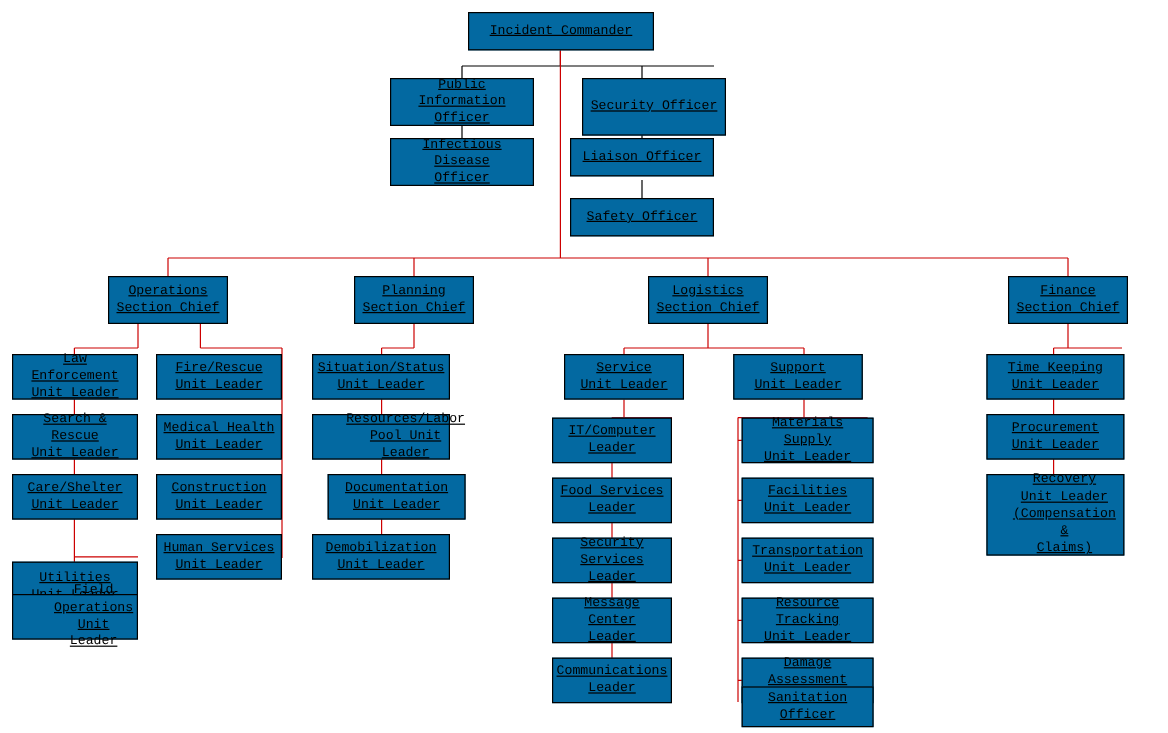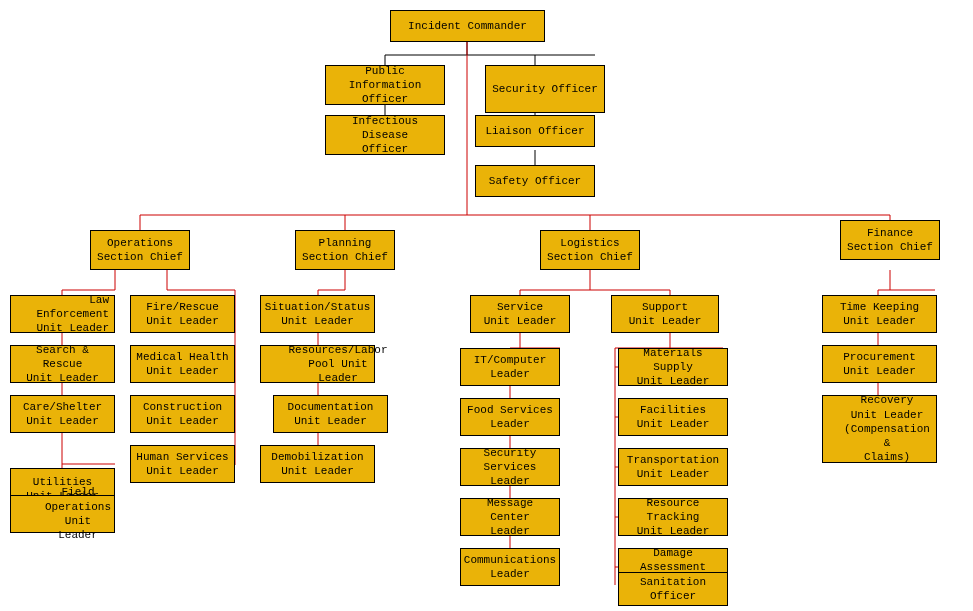--- a/index.html
+++ b/index.html
@@ -12,27 +12,28 @@
       overflow-x: hidden;
     }
     .chart {
       position: relative;
       width: 973px;
       padding: 10px 0;
     }
     .box {
       position: absolute;
       border: 1px solid #000;
-      background: #eab308;
+      background: #0369a1;
       text-align: center;
       display: flex;
       align-items: center;
       justify-content: center;
       line-height: 1.3;
       padding: 3px 5px;
+      text-decoration: underline;
     }
     
     svg.lines {
       position: absolute;
       top: 0; left: 0;
       width: 973px;
       height: 620px;
       pointer-events: none;
     }
     svg.lines line, svg.lines polyline, svg.lines path {
@@ -132,23 +133,23 @@
 
   <div class="box" style="left:325px; top:65px; width:120px; height:40px;">Public Information<br>Officer</div>
   <div class="box" style="left:475px; top:65px; width:120px; height:48px;margin-left:10px;">Security Officer</div>
   <div class="box" style="left:325px; top:115px; width:120px; height:40px;">Infectious Disease<br>Officer</div>
   <div class="box" style="left:475px; top:115px; width:120px; height:32px;">Liaison Officer</div>
   <div class="box" style="left:475px; top:165px; width:120px; height:32px;">Safety Officer</div>
 
   <div class="box" style="left:90px; top:230px; width:100px; height:40px;">Operations<br>Section Chief</div>
   <div class="box" style="left:295px; top:230px; width:100px; height:40px;">Planning<br>Section Chief</div>
   <div class="box" style="left:540px; top:230px; width:100px; height:40px;">Logistics<br>Section Chief</div>
-  <div class="box" style="left:840px; top:220px; width:100px; height:40px;">Finance<br>Section Chief</div>
+  <div class="box" style="left:840px; top:230px; width:100px; height:40px;">Finance<br>Section Chief</div>
 
-  <div class="box" style="left:10px; top:295px; width:105px; height:38px;text-align:right;">Law Enforcement<br>Unit Leader</div>
+  <div class="box" style="left:10px; top:295px; width:105px; height:38px;">Law Enforcement<br>Unit Leader</div>
   <div class="box" style="left:10px; top:345px; width:105px; height:38px;">Search &amp; Rescue<br>Unit Leader</div>
   <div class="box" style="left:10px; top:395px; width:105px; height:38px;">Care/Shelter<br>Unit Leader</div>
   <div class="box" style="left:10px; top:432px; width:105px; height:42px;margin-top:36px;">Utilities<br>Unit Leader</div>
   <div class="box" style="left:10px; top:495px; width:105px; height:38px;padding-left:36px;">Field Operations<br>Unit Leader</div>
 
   <div class="box" style="left:130px; top:295px; width:105px; height:38px;">Fire/Rescue<br>Unit Leader</div>
   <div class="box" style="left:130px; top:345px; width:105px; height:38px;">Medical Health<br>Unit Leader</div>
   <div class="box" style="left:130px; top:395px; width:105px; height:38px;">Construction<br>Unit Leader</div>
   <div class="box" style="left:130px; top:445px; width:105px; height:38px;">Human Services<br>Unit Leader</div>
 

